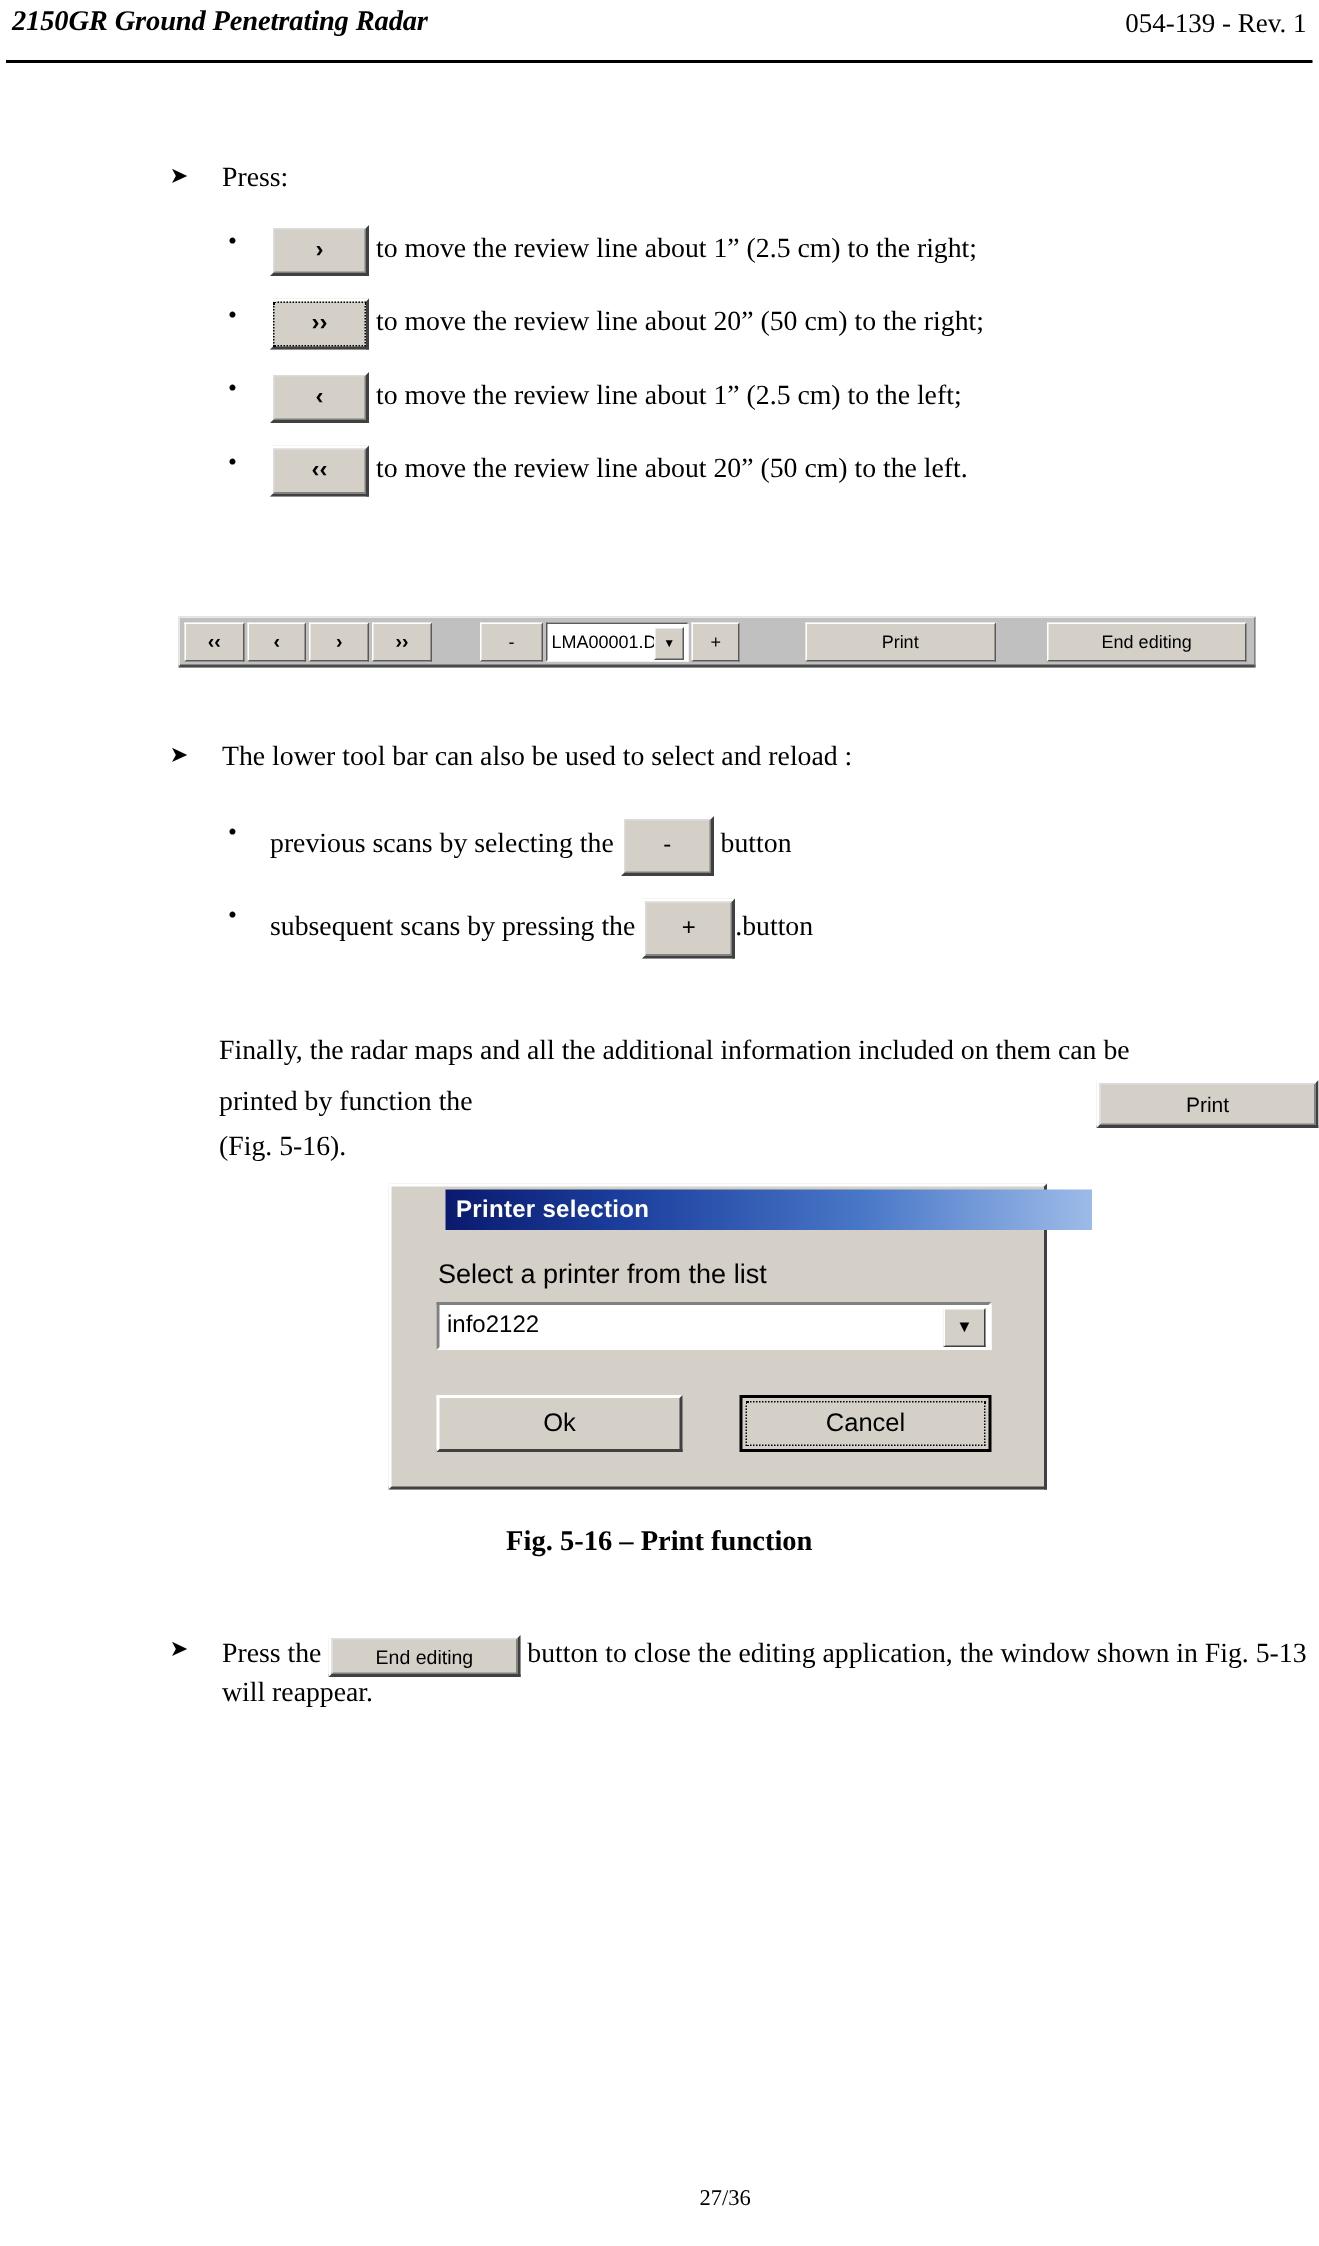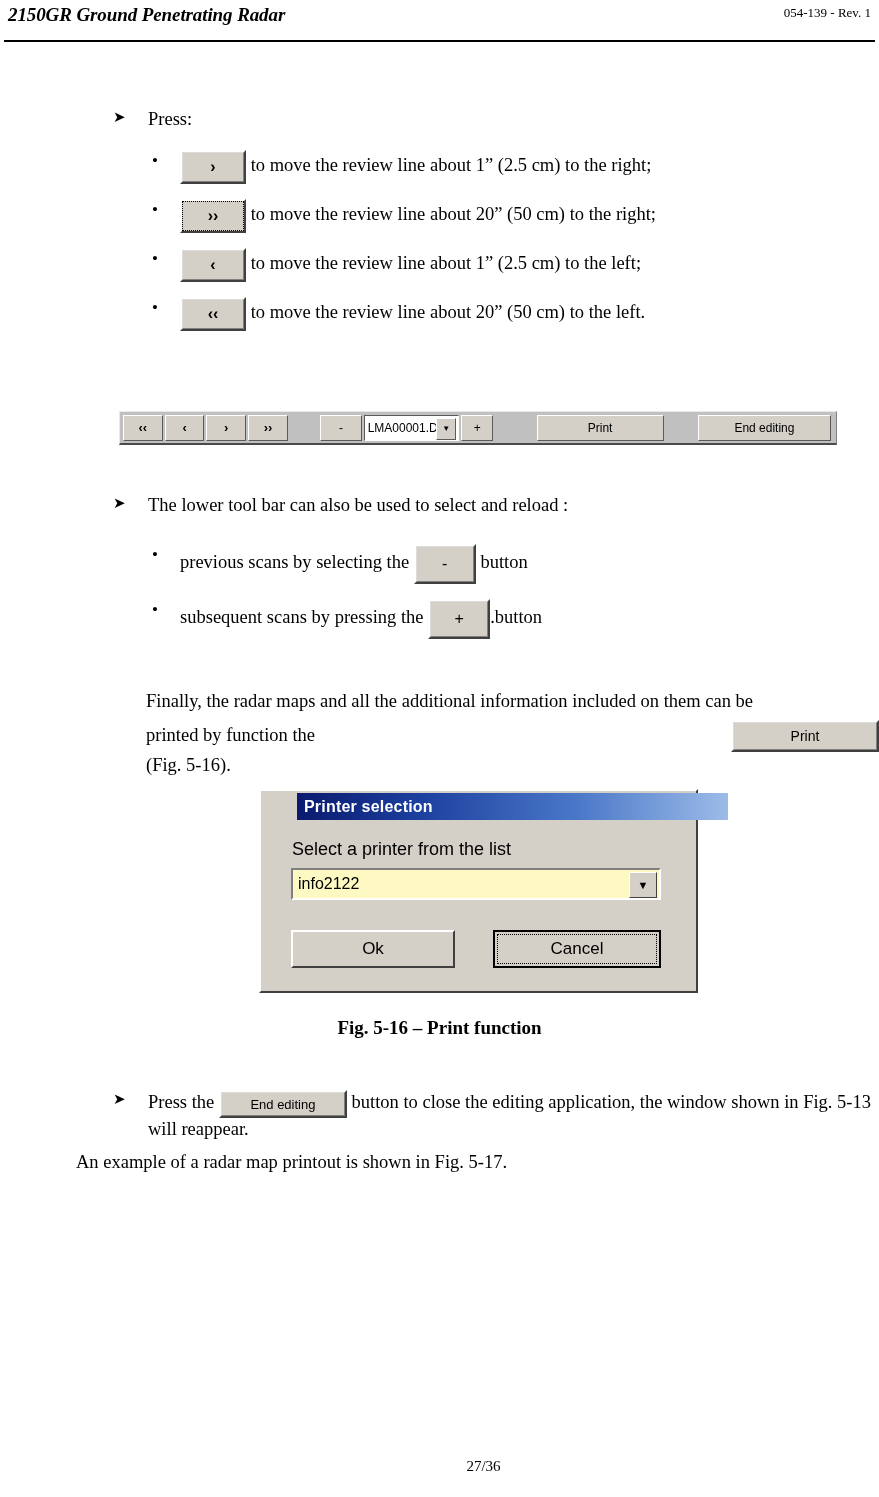--- a/index.html
+++ b/index.html
@@ -28,21 +28,21 @@
     left: 8px; top: 4px;
     font-weight: bold;
     font-style: italic;
     font-size: 19px;
     letter-spacing: -0.1px;
     white-space: nowrap;
   }
   .hdr-right {
     position: absolute;
     right: 8px; top: 5px;
-    font-size: 13px;
+    font-size: 18px;
     white-space: nowrap;
   }
   .hdr-rule {
     position: absolute;
     left: 4px; top: 40px;
     width: 871px;
     height: 0;
     border-top: 2px solid #000;
   }
 
@@ -258,21 +258,21 @@
     font-size: 18px;
     color: #000;
     white-space: nowrap;
   }
   .dlg-combo {
     position: absolute;
     left: 30px; top: 77px;
     width: 370px;
     height: 32px;
     box-sizing: border-box;
-    background: #fef9c3;
+    background: #ffffff;
     border-top: 2px solid #808080;
     border-left: 2px solid #808080;
     border-right: 2px solid #ffffff;
     border-bottom: 2px solid #ffffff;
     display: flex;
     align-items: center;
   }
   .dlg-combo .cval {
     font-size: 16px;
     padding-left: 5px;
@@ -467,16 +467,15 @@
   </div>
 </div>
 
 <div class="fig-caption">Fig. 5-16 – Print function</div>
 
 <div style="position:absolute; left:0; top:1090px; width:879px;">
   <div class="arrow-item" style="padding-left:148px; padding-right:2px;">
     <span class="marker">➤</span>
     <span>Press the </span><span class="win-btn btn-endedit-inline"><span>End editing</span></span><span> button to close the editing application, the window shown in Fig. 5-13 will reappear.</span>
   </div>
-  <div style="margin-top:10px; padding-left:76px; font-size:18.5px;">An example of a radar map printout is shown in Fig. 5-17.</div>
 </div>
 
 <div class="page-footer">27/36</div>
 
 </body></html>

